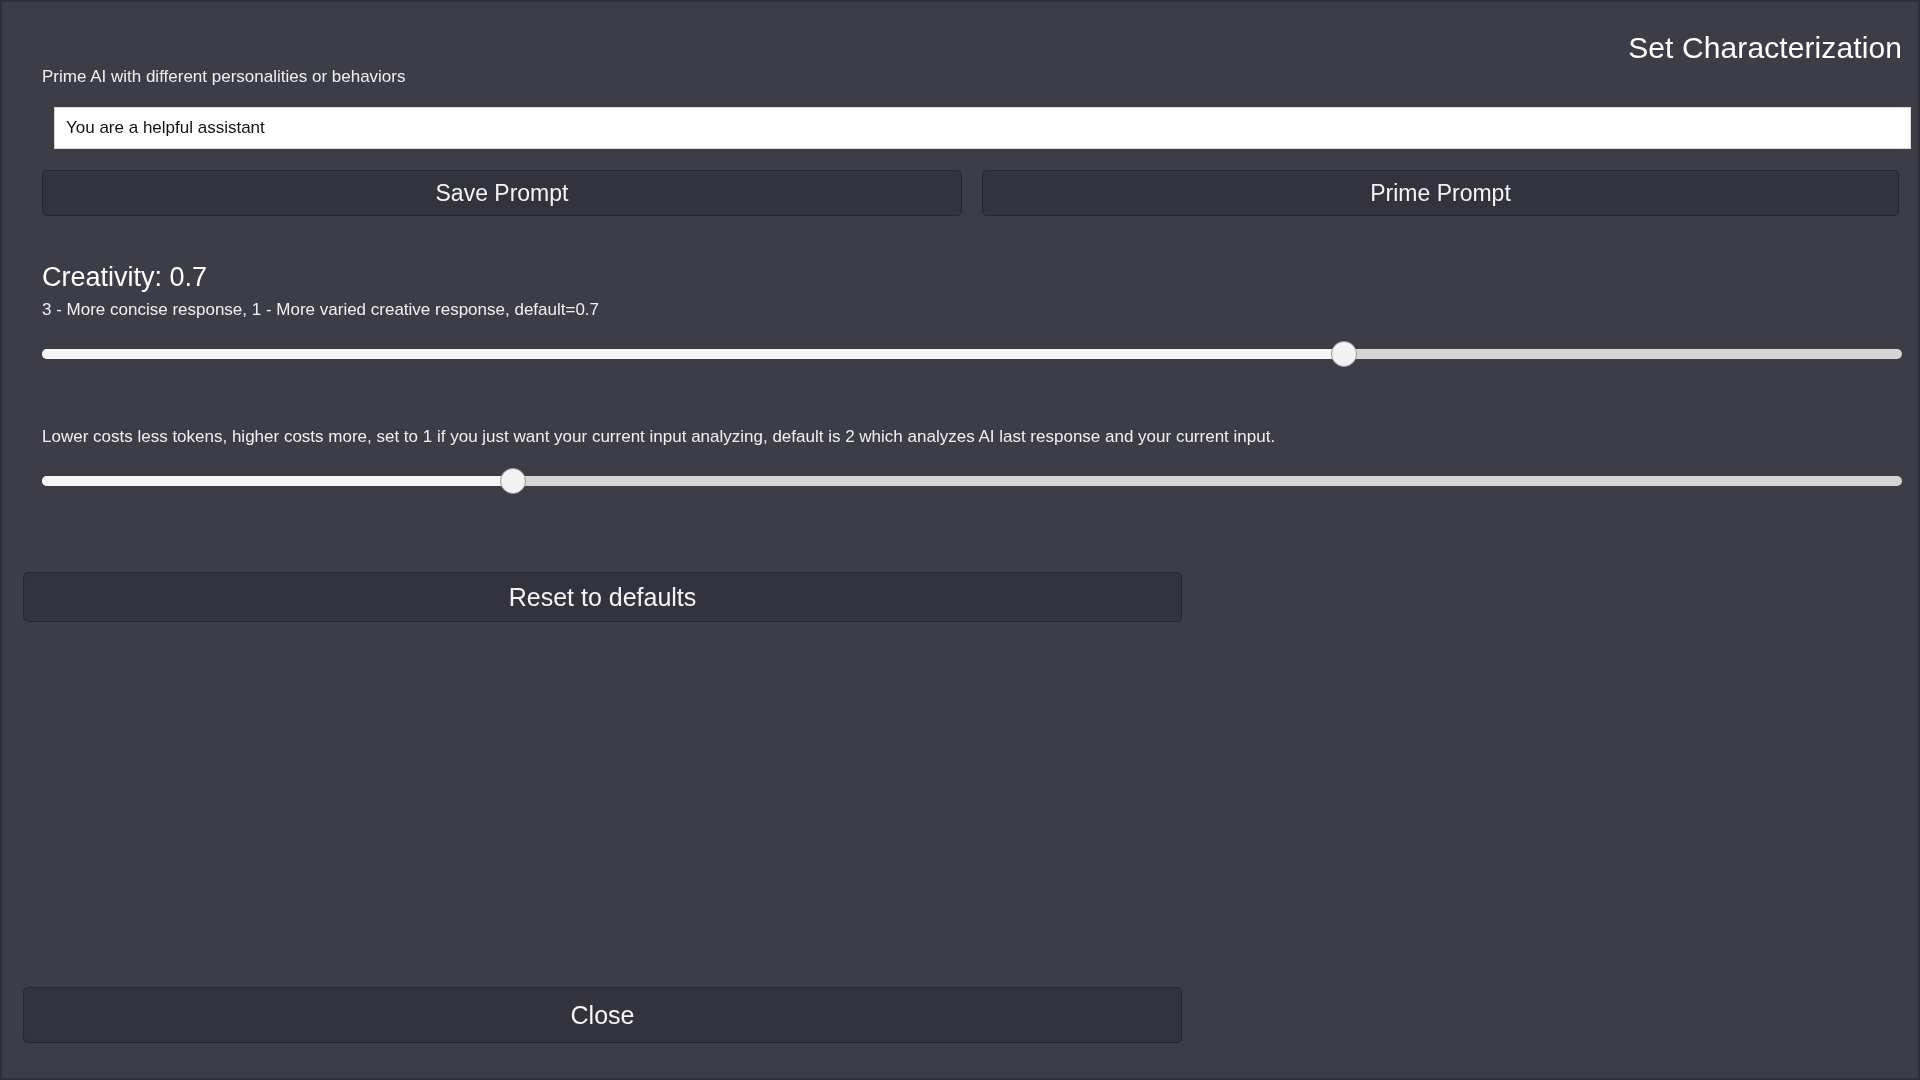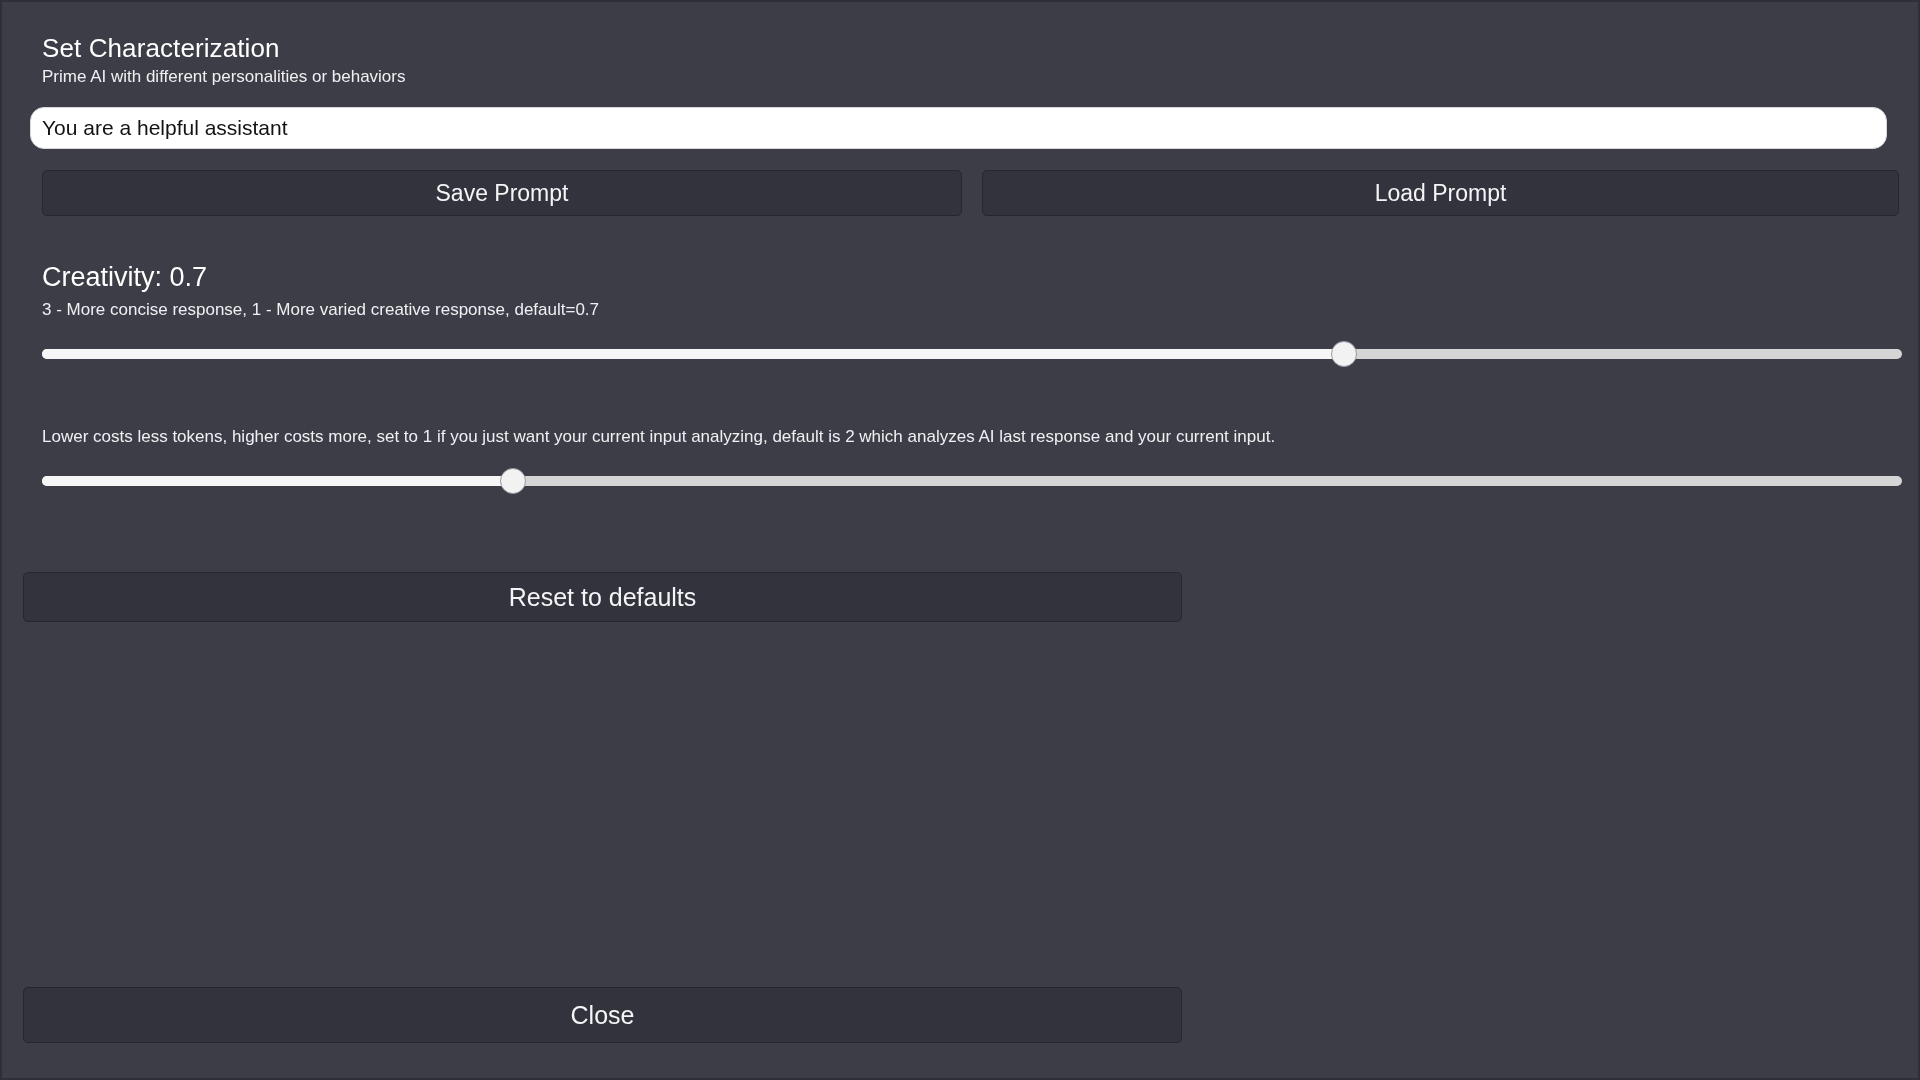--- a/index.html
+++ b/index.html
@@ -30,46 +30,47 @@
 
   
   .section-header {
     position: absolute;
     left: 40px;
     top: 28px;
     width: 1860px;
   }
 
   .panel-title {
-    font-size: 26px;
+    font-size: 30px;
     font-weight: 400;
     line-height: 36px;
     color: #ffffff;
     letter-spacing: 0.1px;
+    text-align: right;
   }
 
   .panel-subtitle {
     font-size: 17px;
     font-weight: 400;
     line-height: 22px;
     color: #f0f0f3;
   }
 
   
   .prompt-input {
     position: absolute;
-    left: 28px;
+    left: 52px;
     top: 105px;
     width: 1857px;
     height: 42px;
     background: #ffffff;
     border: 1px solid #d8d8dc;
-    border-radius: 14px;
+    border-radius: 0;
     font-family: "Liberation Sans", sans-serif;
-    font-size: 21px;
+    font-size: 17px;
     color: #131313;
     padding: 0 11px;
     outline: none;
   }
 
   
   .btn {
     background: #32333d;
     border: 1px solid #26262f;
     border-radius: 5px;
@@ -186,21 +187,21 @@
 
   <div class="section-header">
     <div class="panel-title">Set Characterization</div>
     <div class="panel-subtitle">Prime AI with different personalities or behaviors</div>
   </div>
 
   <input class="prompt-input" type="text" id="prompt-input" value="You are a helpful assistant" style="">
 
   <div class="btn" id="save-prompt-button">Save Prompt</div>
 
-  <div class="btn" id="load-prompt-button">Load Prompt</div>
+  <div class="btn" id="load-prompt-button">Prime Prompt</div>
 
   <div class="slider-group" id="creativity-group">
     <div class="slider-label">Creativity: 0.7</div>
     <div class="slider-hint">3 - More concise response, 1 - More varied creative response, default=0.7</div>
     <div class="slider-track-wrap">
       <div class="slider-track"></div>
       <div class="slider-fill" id="creativity-fill" style="width: 1302px;"></div>
       <div class="slider-thumb" id="creativity-thumb" style="left: 1302px;"></div>
     </div>
   </div>

